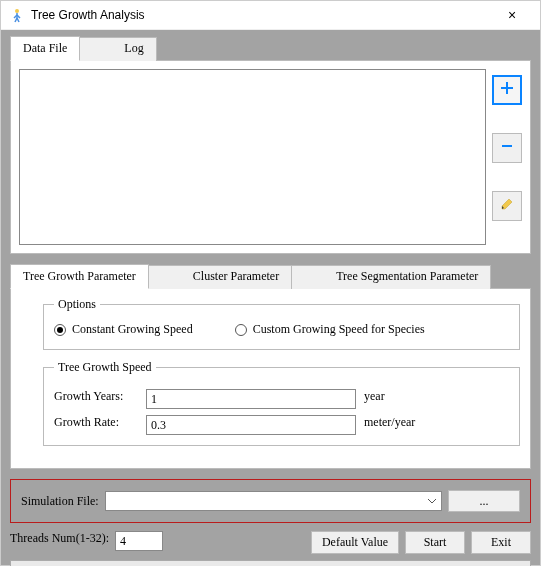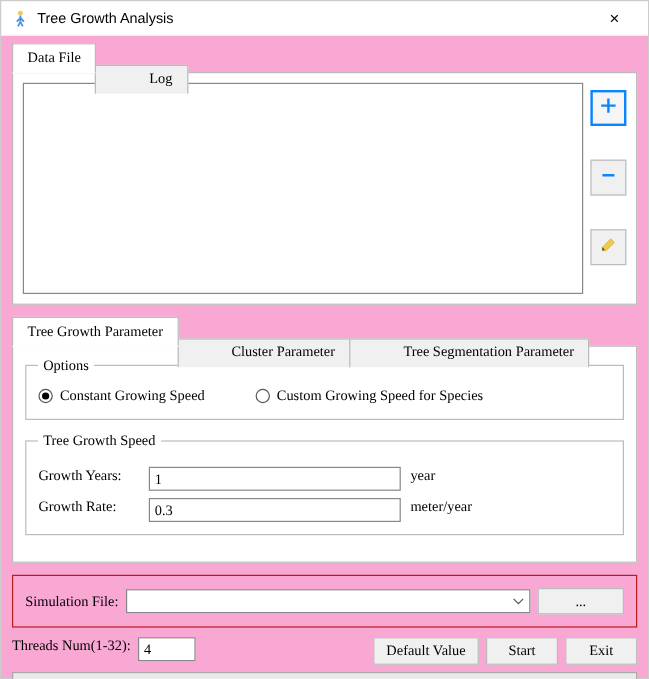--- a/index.html
+++ b/index.html
@@ -8,21 +8,21 @@
   font-size: 12px;
   background: #fff;
   width: 541px;
   height: 566px;
   overflow: hidden;
 }
 .window {
   width: 541px;
   height: 566px;
   border: 1px solid #ccc;
-  background: #f9a8d4;
+  background: #a3a3a3;
   display: flex;
   flex-direction: column;
 }
 .titlebar {
   height: 30px;
   display: flex;
   align-items: center;
   padding: 0 8px;
   background: #fff;
   border-bottom: 1px solid #eee;
@@ -66,21 +66,21 @@
   padding: 4px 12px;
   border: 1px solid #bbb;
   border-bottom: none;
   background: #fff;
   margin-right: -1px;
   position: relative;
   cursor: default;
 }
 .tab.inactive {
   background: #f0f0f0;
-  top: 18px;
+  top: 1px;
   padding-top: 3px;
   padding-left: 44px;
 }
 .tab.active {
   background: #fff;
   z-index: 2;
   border-bottom: 1px solid #fff;
   margin-bottom: -1px;
 }
 .tab-body {
@@ -121,20 +121,21 @@
 .params-section {
   margin-top: 10px;
 }
 .params-body {
   padding: 8px 10px 12px 10px;
 }
 fieldset {
   border: 1px solid #bbb;
   padding: 8px 10px 10px 10px;
   margin-bottom: 10px;
+  margin-left: 22px;
 }
 legend {
   padding: 0 4px;
 }
 .radio-row {
   display: flex;
   gap: 42px;
   align-items: center;
   padding: 2px 0;
 }

